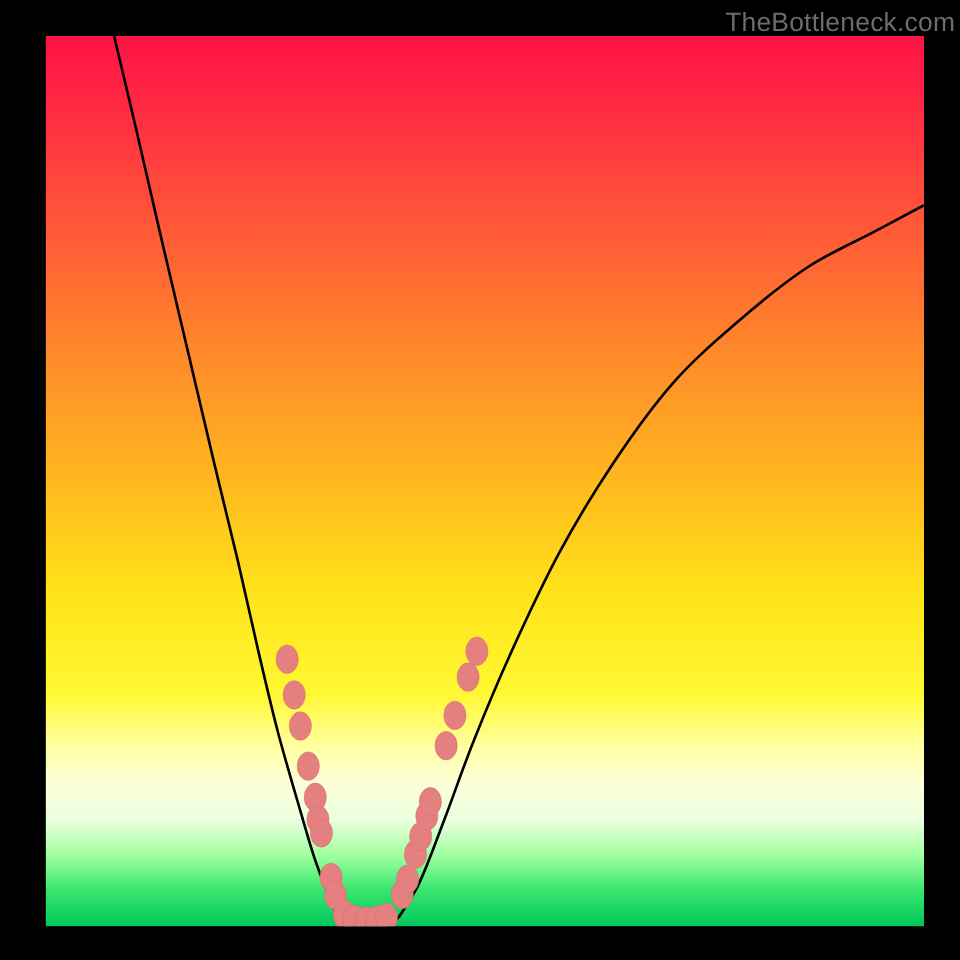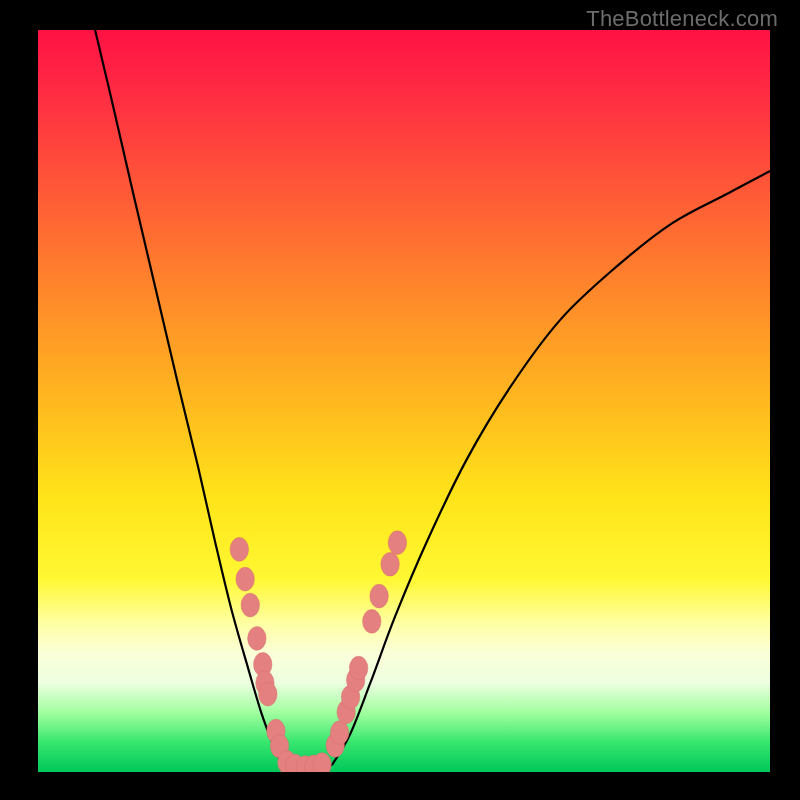--- a/index.html
+++ b/index.html
@@ -44,21 +44,21 @@
       #fbffd8 84%,
       #ecffe0 88%,
       #a1ff9f 92%,
       #37e66e 96%,
       #00c75a 100%
     );
   }
   .watermark {
     position: absolute;
     top: 6px;
-    right: 22px;
+    right: 4px;
     color: #6c6c6c;
     font-size: 22px;
     font-weight: 500;
     letter-spacing: 0.2px;
     user-select: none;
   }
   svg.curves {
     position: absolute;
     inset: 0;
   }

